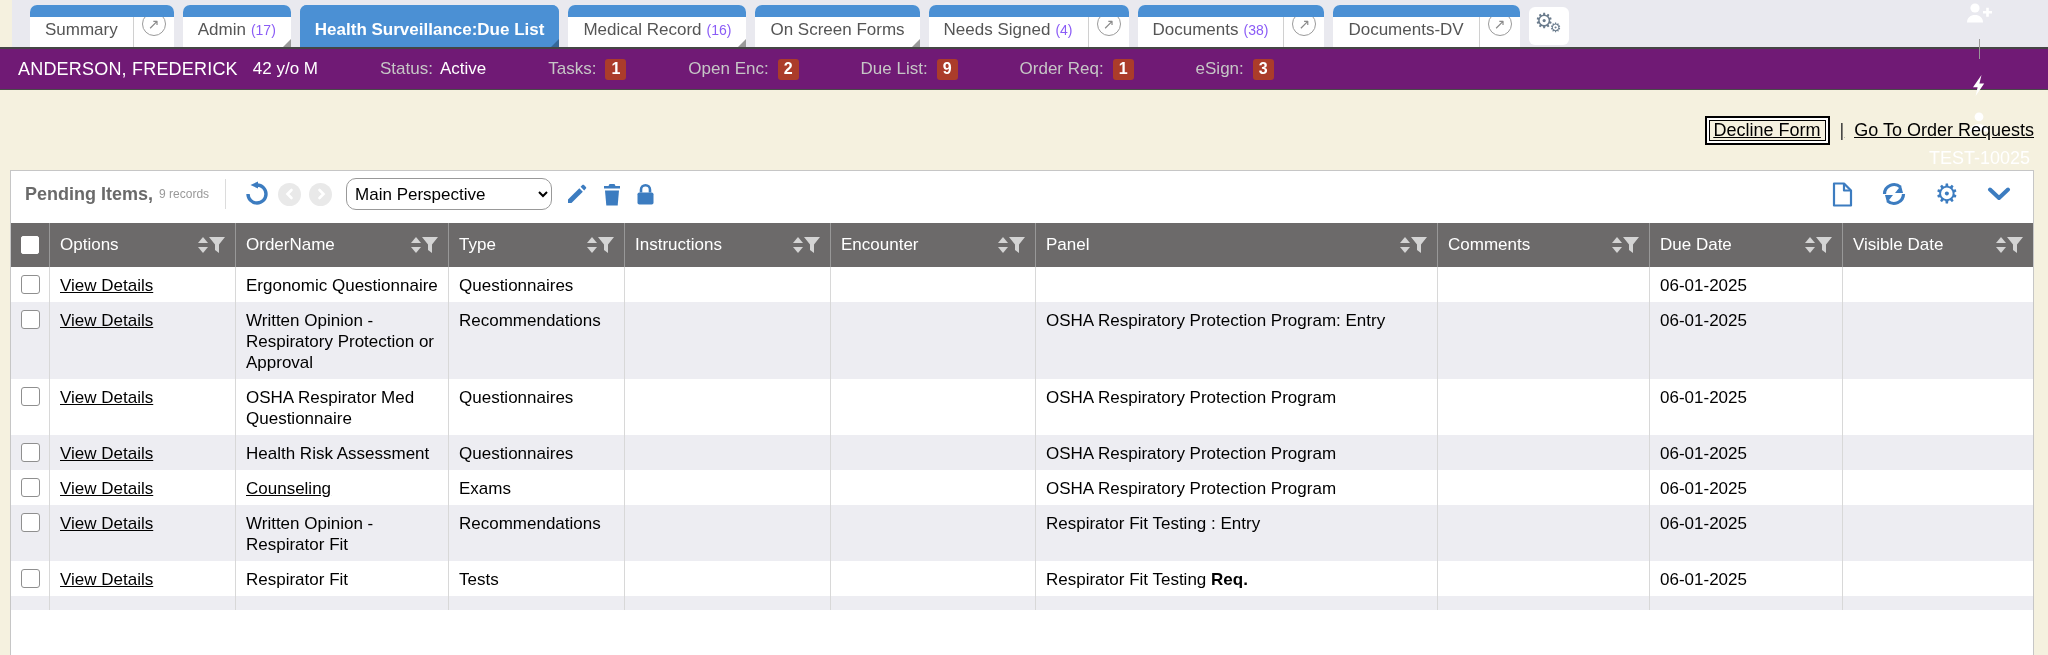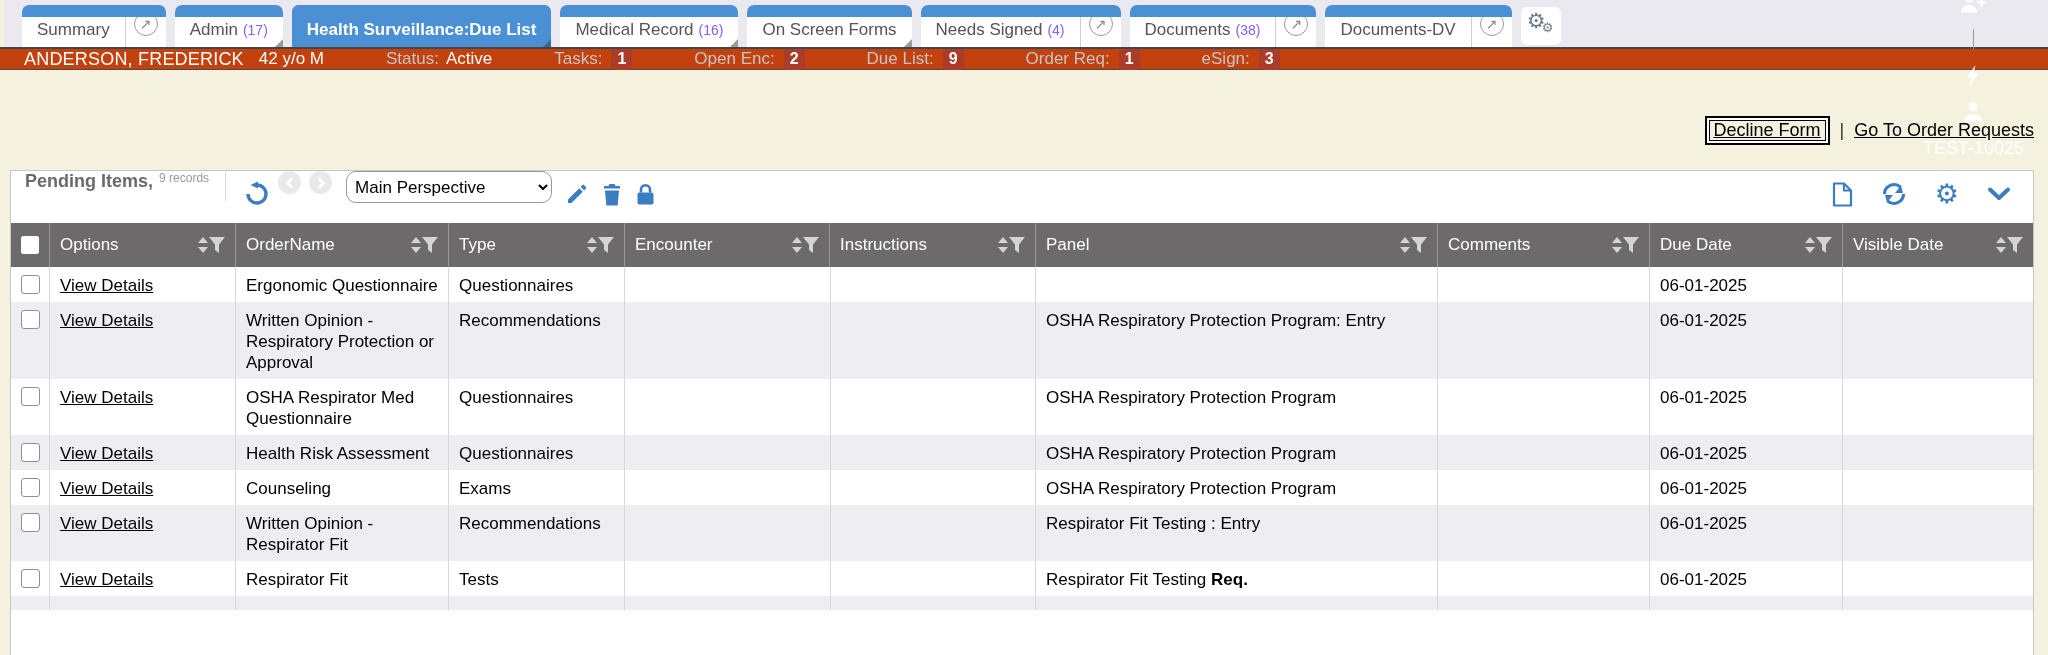--- a/index.html
+++ b/index.html
@@ -5,21 +5,21 @@
   * { box-sizing: border-box; }
   html,body { margin:0; padding:0; }
   body {
     width:2048px; height:655px; position:relative; overflow:hidden;
     background:#f5f1df; font-family:"Liberation Sans", sans-serif;
     -webkit-font-smoothing:antialiased;
   }
 
   
   .tabbar {
-    position:absolute; top:0; left:4px; right:0; height:47px;
+    position:absolute; top:0; left:12px; right:0; height:47px;
     background:#e9e9ef; display:flex; align-items:flex-end; padding-left:18px; gap:9px;
   }
   .tab {
     position:relative; height:42px; background:#fff; border-radius:7px 7px 0 0;
     display:flex; align-items:flex-end; overflow:hidden; cursor:pointer;
     color:#555; font-size:17px;
   }
   .tab::before { content:""; position:absolute; top:0; left:0; right:0; height:12px; background:#4b90d4; }
   .tab .tab-main { display:flex; align-items:baseline; gap:5px; padding:0 15px 7px 15px; }
   .tab .tab-count { font-size:14px; color:#8b5cf6; }
@@ -41,23 +41,23 @@
   }
   .tab-settings {
     position:relative; height:38px; width:40px; background:#fff; border-radius:6px;
     margin-bottom:2px; cursor:pointer;
   }
   .gear-big { position:absolute; left:6px; top:2px; font-size:21px; color:#6b7c8d; }
   .gear-small { position:absolute; left:21px; top:13px; font-size:13px; color:#6b7c8d; }
 
   
   .patientbar {
-    position:absolute; top:47px; left:0; right:0; height:23px;
-    background:#c2410c; border-top:2px solid #454545; border-bottom:1px solid #4a4a4a;
-    display:flex; align-items:center; padding:0 24px; color:#fff; font-size:17px;
+    position:absolute; top:47px; left:0; right:0; height:43px;
+    background:#701a75; border-top:2px solid #454545; border-bottom:1px solid #4a4a4a;
+    display:flex; align-items:center; padding:0 18px; color:#fff; font-size:17px;
   }
   .p-name { font-size:18px; letter-spacing:0.2px; }
   .p-agesex { margin-left:15px; }
   .p-group { margin-left:34px; display:flex; align-items:center; }
   .p-label { color:#c6c6c6;margin-left:28px; }
   .p-value { color:#fff; margin-left:7px; }
   .p-badge {
     margin-left:9px; background:#ab3c2a; color:#fff; font-weight:bold; font-size:16px;
     padding:1px 6px 2px 6px; border-radius:3px; min-width:12px; text-align:center; cursor:pointer;
   }
@@ -78,21 +78,21 @@
     box-shadow: inset 0 0 0 2px #fff, inset 0 0 0 3px #000;
   }
   .link-sep { color:#333; }
 
   
   .panel {
     position:absolute; left:10px; right:14px; top:170px; bottom:0;
     background:#fff; border:1px solid #c6c6c6; border-bottom:none;
     display:flex; flex-direction:column; overflow:hidden;
   }
-  .toolbar { height:46px; display:flex; padding:0 14px; flex:0 0 auto; }
+  .toolbar { height:46px; display:flex; align-items:center; padding:0 14px; flex:0 0 auto; }
   .tb-title { font-size:18px; font-weight:bold; color:#6a6a6a; }
   .tb-records { font-size:12px; color:#999; margin-left:6px; }
   .tb-div { width:1px; height:30px; background:#dcdcdc; margin:0 16px; }
   .circle-btn {
     width:23px; height:23px; border-radius:50%; background:#e9e9e9;
     display:flex; align-items:center; justify-content:center; margin-left:8px; cursor:default;
   }
   .tb-undo { margin-left:2px; cursor:pointer; }
   .tb-select {
     margin-left:14px; height:32px; width:206px; font-size:17px;
@@ -380,50 +380,50 @@
             <polygon points="6,1 11,7 1,7" fill="#d4d4d4"></polygon>
             <polygon points="1,11 11,11 6,17" fill="#d4d4d4"></polygon>
           </svg>
         </span>
         <span class="icn">
           <svg width="16" height="16" viewBox="0 0 16 16">
             <path d="M0 0h16l-6 7.5V16l-4-3V7.5z" fill="#d4d4d4"></path>
           </svg>
         </span>
       </div>
+      <div class="hcell" style="width: 206px; flex: 0 0 206px;">
+        <span class="hlabel">Instructions</span>
+        <span class="spacer"></span>
+        <span class="icn">
+          <svg width="12" height="18" viewBox="0 0 12 18">
+            <polygon points="6,1 11,7 1,7" fill="#d4d4d4"></polygon>
+            <polygon points="1,11 11,11 6,17" fill="#d4d4d4"></polygon>
+          </svg>
+        </span>
+        <span class="icn">
+          <svg width="16" height="16" viewBox="0 0 16 16">
+            <path d="M0 0h16l-6 7.5V16l-4-3V7.5z" fill="#d4d4d4"></path>
+          </svg>
+        </span>
+      </div>
       <div class="hcell" style="width: 205px; flex: 0 0 205px;">
         <span class="hlabel">Encounter</span>
         <span class="spacer"></span>
         <span class="icn">
           <svg width="12" height="18" viewBox="0 0 12 18">
             <polygon points="6,1 11,7 1,7" fill="#d4d4d4"></polygon>
             <polygon points="1,11 11,11 6,17" fill="#d4d4d4"></polygon>
           </svg>
         </span>
         <span class="icn">
           <svg width="16" height="16" viewBox="0 0 16 16">
             <path d="M0 0h16l-6 7.5V16l-4-3V7.5z" fill="#d4d4d4"></path>
           </svg>
         </span>
       </div>
-      <div class="hcell" style="width: 206px; flex: 0 0 206px;">
-        <span class="hlabel">Instructions</span>
-        <span class="spacer"></span>
-        <span class="icn">
-          <svg width="12" height="18" viewBox="0 0 12 18">
-            <polygon points="6,1 11,7 1,7" fill="#d4d4d4"></polygon>
-            <polygon points="1,11 11,11 6,17" fill="#d4d4d4"></polygon>
-          </svg>
-        </span>
-        <span class="icn">
-          <svg width="16" height="16" viewBox="0 0 16 16">
-            <path d="M0 0h16l-6 7.5V16l-4-3V7.5z" fill="#d4d4d4"></path>
-          </svg>
-        </span>
-      </div>
       <div class="hcell" style="width: 402px; flex: 0 0 402px;">
         <span class="hlabel">Panel</span>
         <span class="spacer"></span>
         <span class="icn">
           <svg width="12" height="18" viewBox="0 0 12 18">
             <polygon points="6,1 11,7 1,7" fill="#d4d4d4"></polygon>
             <polygon points="1,11 11,11 6,17" fill="#d4d4d4"></polygon>
           </svg>
         </span>
         <span class="icn">
@@ -533,21 +533,21 @@
         <div class="cell" style="width: 402px; flex: 0 0 402px;"><span>OSHA Respiratory Protection Program</span></div>
         <div class="cell" style="width: 212px; flex: 0 0 212px;"></div>
         <div class="cell" style="width: 193px; flex: 0 0 193px;">06-01-2025</div>
         <div class="cell" style="flex: 1 1 auto;"></div>
       </div>
       <div class="row">
         <div class="cell" style="width: 38px; flex: 0 0 38px;">
           <input class="cbx" type="checkbox" style="">
         </div>
         <div class="cell" style="width: 186px; flex: 0 0 186px;"><a class="vd">View Details</a></div>
-        <div class="cell" style="width: 213px; flex: 0 0 213px;">Counseling</div>
+        <div class="cell" style="width: 213px; flex: 0 0 213px; text-decoration: underline;">Counseling</div>
         <div class="cell" style="width: 176px; flex: 0 0 176px;">Exams</div>
         <div class="cell" style="width: 206px; flex: 0 0 206px;"></div>
         <div class="cell" style="width: 205px; flex: 0 0 205px;"></div>
         <div class="cell" style="width: 402px; flex: 0 0 402px;"><span>OSHA Respiratory Protection Program</span></div>
         <div class="cell" style="width: 212px; flex: 0 0 212px;"></div>
         <div class="cell" style="width: 193px; flex: 0 0 193px;">06-01-2025</div>
         <div class="cell" style="flex: 1 1 auto;"></div>
       </div>
       <div class="row alt">
         <div class="cell" style="width: 38px; flex: 0 0 38px;">

